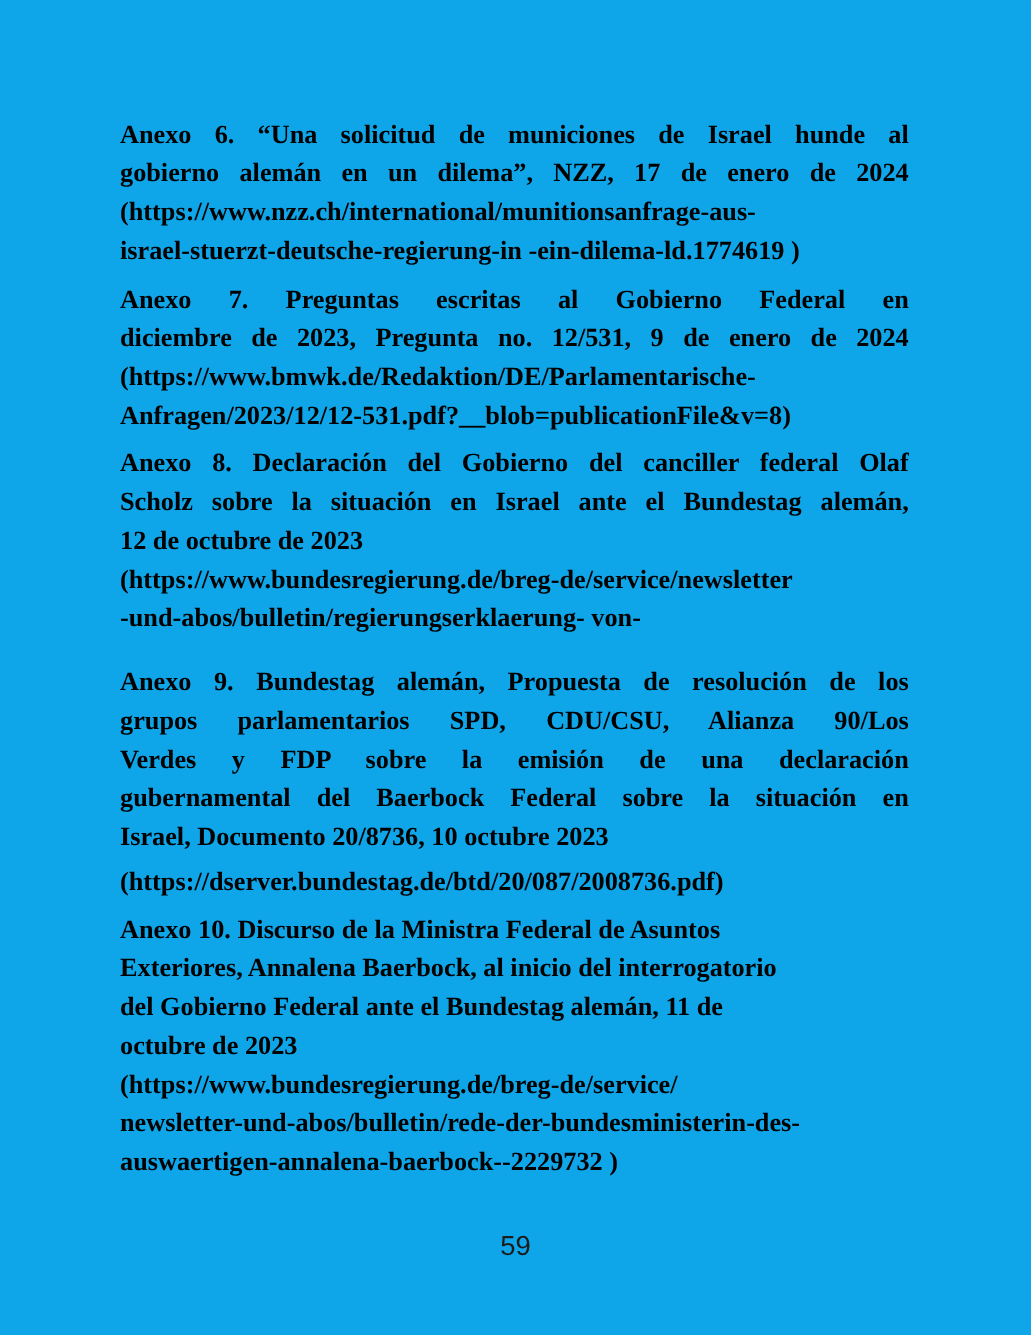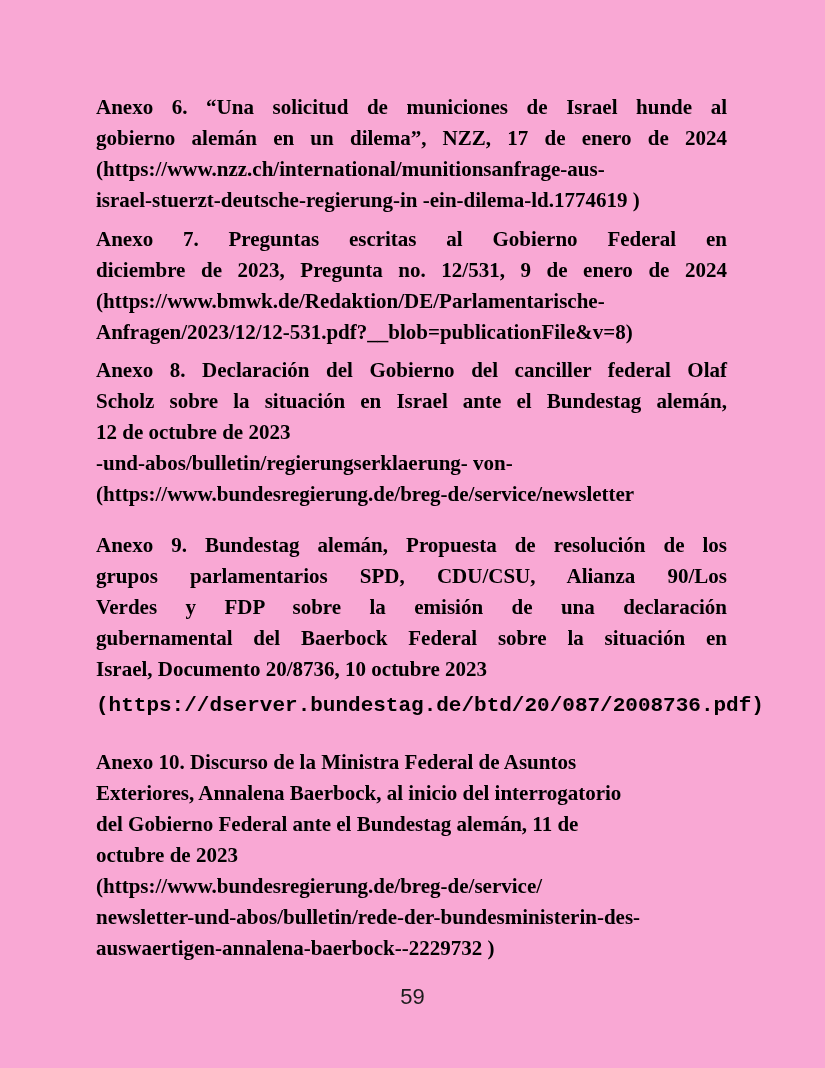--- a/index.html
+++ b/index.html
@@ -4,40 +4,40 @@
 <style>
   html, body {
     margin: 0;
     padding: 0;
     background: #ffffff;
   }
   .page {
     position: relative;
     width: 825px;
     height: 1068px;
-    background: #f9a8d4;
+    background: #0ea5e9;
     overflow: hidden;
     font-family: "Liberation Serif", serif;
   }
   .text-block {
     position: absolute;
     left: 96px;
     top: 92px;
     width: 631px;
     color: #000000;
     font-weight: 700;
     font-size: 21px;
     line-height: 31px;
   }
   .para { margin: 0 0 6px 0; }
   .para.mb8  { margin-bottom: 8px; }
   .para.mb7  { margin-bottom: 7px; }
   .para.mb4  { margin-bottom: 20px; }
   .para.mb5  { margin-bottom: 5px; }
-  .para.mb15 { margin-bottom: 26px; font-family: Liberation Mono, monospace; }
+  .para.mb15 { margin-bottom: 7px; }
   .ln {
     display: block;
     white-space: nowrap;
   }
   .ln.jz {
     white-space: normal;
     text-align: justify;
     text-align-last: justify;
     text-justify: inter-word;
   }
@@ -70,22 +70,22 @@
       <span class="ln jz">Anexo 7. Preguntas escritas al Gobierno Federal en</span>
       <span class="ln jz">diciembre de 2023, Pregunta no. 12/531, 9 de enero de 2024</span>
       <span class="ln">(https://www.bmwk.de/Redaktion/DE/Parlamentarische-</span>
       <span class="ln">Anfragen/2023/12/12-531.pdf?__blob=publicationFile&amp;v=8)</span>
     </div>
 
     <div class="para mb4">
       <span class="ln jz">Anexo 8. Declaración del Gobierno del canciller federal Olaf</span>
       <span class="ln jz">Scholz sobre la situación en Israel ante el Bundestag alemán,</span>
       <span class="ln">12 de octubre de 2023</span>
+      <span class="ln">(https://www.bundesregierung.de/breg-de/service/newsletter</span>
       <span class="ln">-und-abos/bulletin/regierungserklaerung- von-</span>
-      <span class="ln">(https://www.bundesregierung.de/breg-de/service/newsletter</span>
     </div>
 
     <div class="para mb5">
       <span class="ln jz">Anexo 9. Bundestag alemán, Propuesta de resolución de los</span>
       <span class="ln jz">grupos parlamentarios SPD, CDU/CSU, Alianza 90/Los</span>
       <span class="ln jz">Verdes y FDP sobre la emisión de una declaración</span>
       <span class="ln jz">gubernamental del Baerbock Federal sobre la situación en</span>
       <span class="ln">Israel, Documento 20/8736, 10 octubre 2023</span>
     </div>
 

